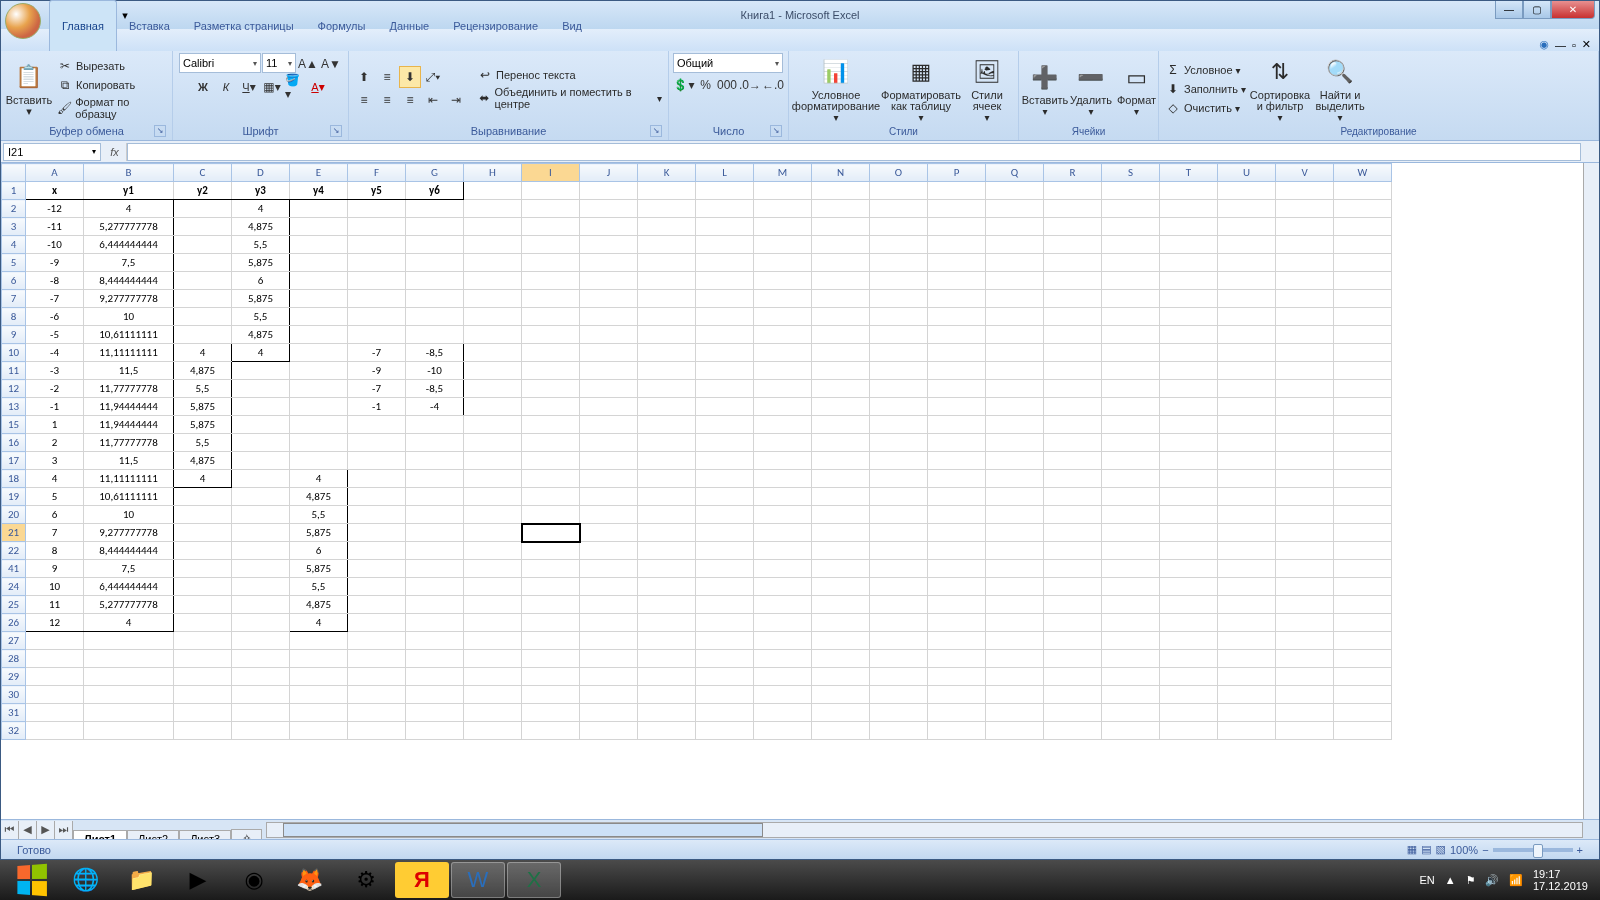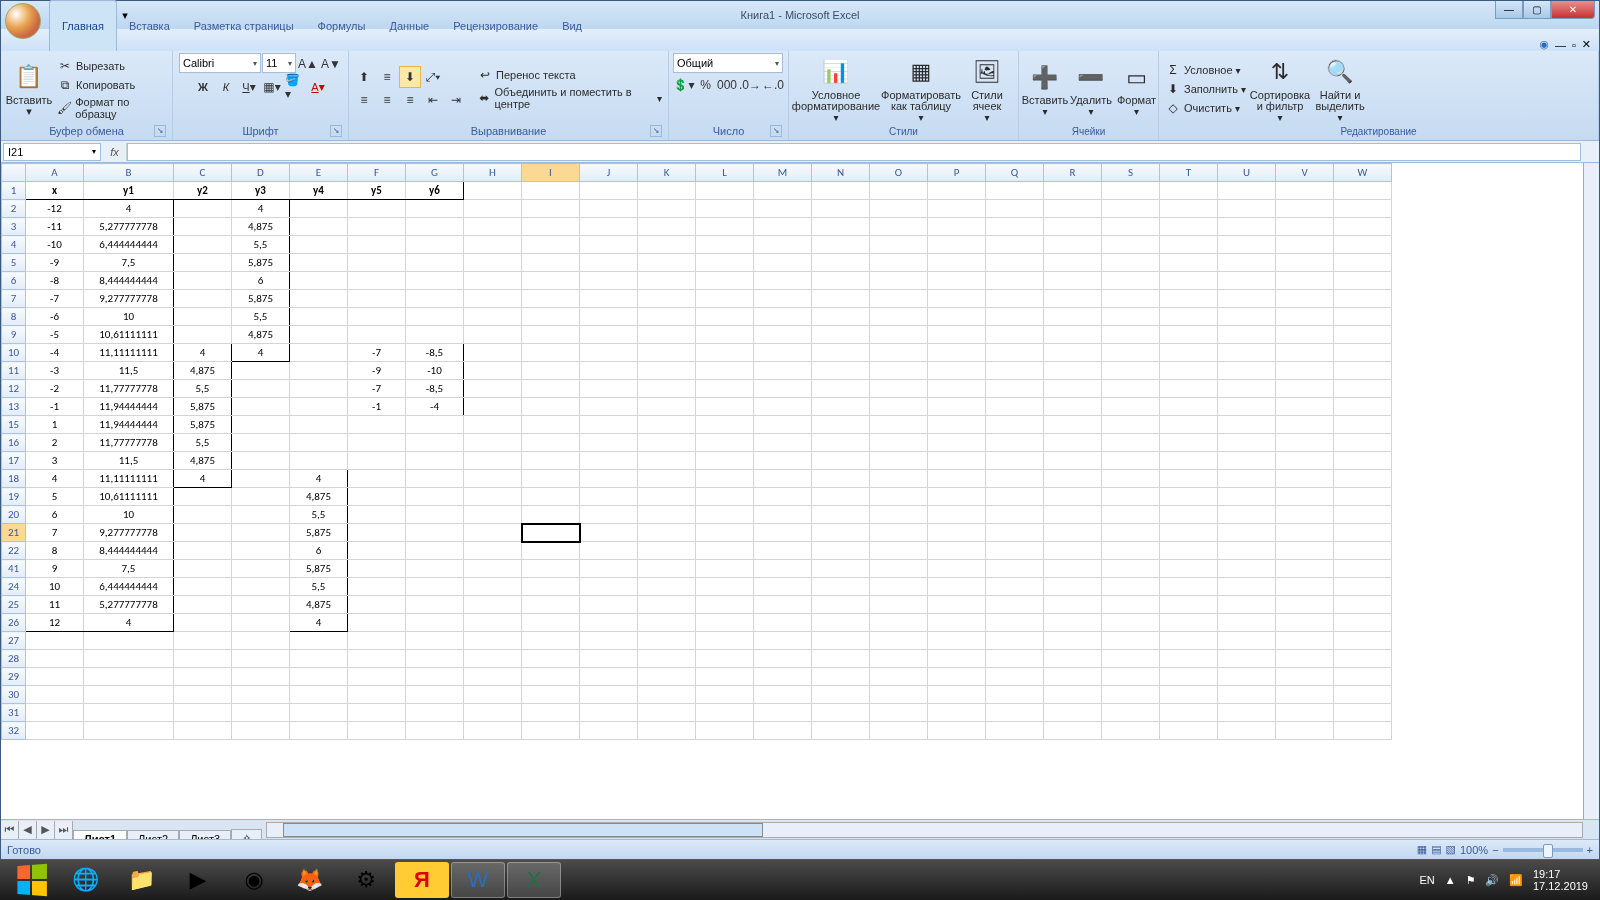--- a/index.html
+++ b/index.html
@@ -51,21 +51,21 @@
 .bor-l{border-left:1px solid #000!important}
 .bor-t{border-top:1px solid #000!important}
 .bor-b{border-bottom:1px solid #000!important}
 .sel{outline:2px solid #000;outline-offset:-1px}
 .sheet-tabs{height:20px;background:#d7e5f5;display:flex;align-items:center;border-top:1px solid #9bb8dd;font-size:10px}
 .nav-btn{width:18px;height:18px;display:flex;align-items:center;justify-content:center;border-right:1px solid #aaa;color:#555;background:#e8eff8}
 .stab{padding:2px 10px;border:1px solid #aaa;border-bottom:none;background:#e8eff8;margin-top:17px}
 .stab.active{background:#fff;font-weight:bold}
 .scroll-h{flex:1;height:16px;background:#e8eff8;margin:0 16px 0 4px;border:1px solid #aaa;position:relative}
 .scroll-thumb{position:absolute;left:16px;width:480px;top:0;bottom:0;background:#cde1f7;border:1px solid #8a8a8a}
-.statusbar{height:20px;background:linear-gradient(#dce9f8,#c2d8f0);display:flex;align-items:center;padding:0 6px;font-size:10px;color:#3b5a9a;border-top:1px solid #9bb8dd}
+.statusbar{height:20px;background:linear-gradient(#dce9f8,#c2d8f0);display:flex;align-items:center;padding:0 16px;font-size:10px;color:#3b5a9a;border-top:1px solid #9bb8dd}
 .zoom{margin-left:auto;display:flex;align-items:center;gap:4px}
 .zoom-slider{width:80px;height:4px;background:#9bb8dd;position:relative}
 .zoom-slider::after{content:"";position:absolute;left:50%;top:-4px;width:8px;height:12px;background:#eef5fc;border:1px solid #7a9bc0;border-radius:2px}
 .taskbar{position:absolute;bottom:0;left:0;right:0;height:40px;background:linear-gradient(#4b4b4b,#1a1a1a);display:flex;align-items:center;padding:0 4px}
 .start{width:54px;height:38px;border-radius:28px;display:flex;align-items:center;justify-content:center}
 .win-logo{width:30px;height:30px;display:grid;grid-template:1fr 1fr/1fr 1fr;gap:2px;transform:perspective(40px) rotateY(-12deg)}
 .win-logo div:nth-child(1){background:#f8682c}.win-logo div:nth-child(2){background:#91c300}.win-logo div:nth-child(3){background:#00b4f1}.win-logo div:nth-child(4){background:#ffc300}
 .tb-btn{width:54px;height:36px;margin:0 1px;border-radius:3px;display:flex;align-items:center;justify-content:center;font-size:22px}
 .tb-btn.active{background:rgba(255,255,255,.18);box-shadow:inset 0 0 0 1px rgba(255,255,255,.3)}
 .tray{margin-left:auto;display:flex;align-items:center;gap:10px;color:#fff;font-size:10px;padding-right:8px}

